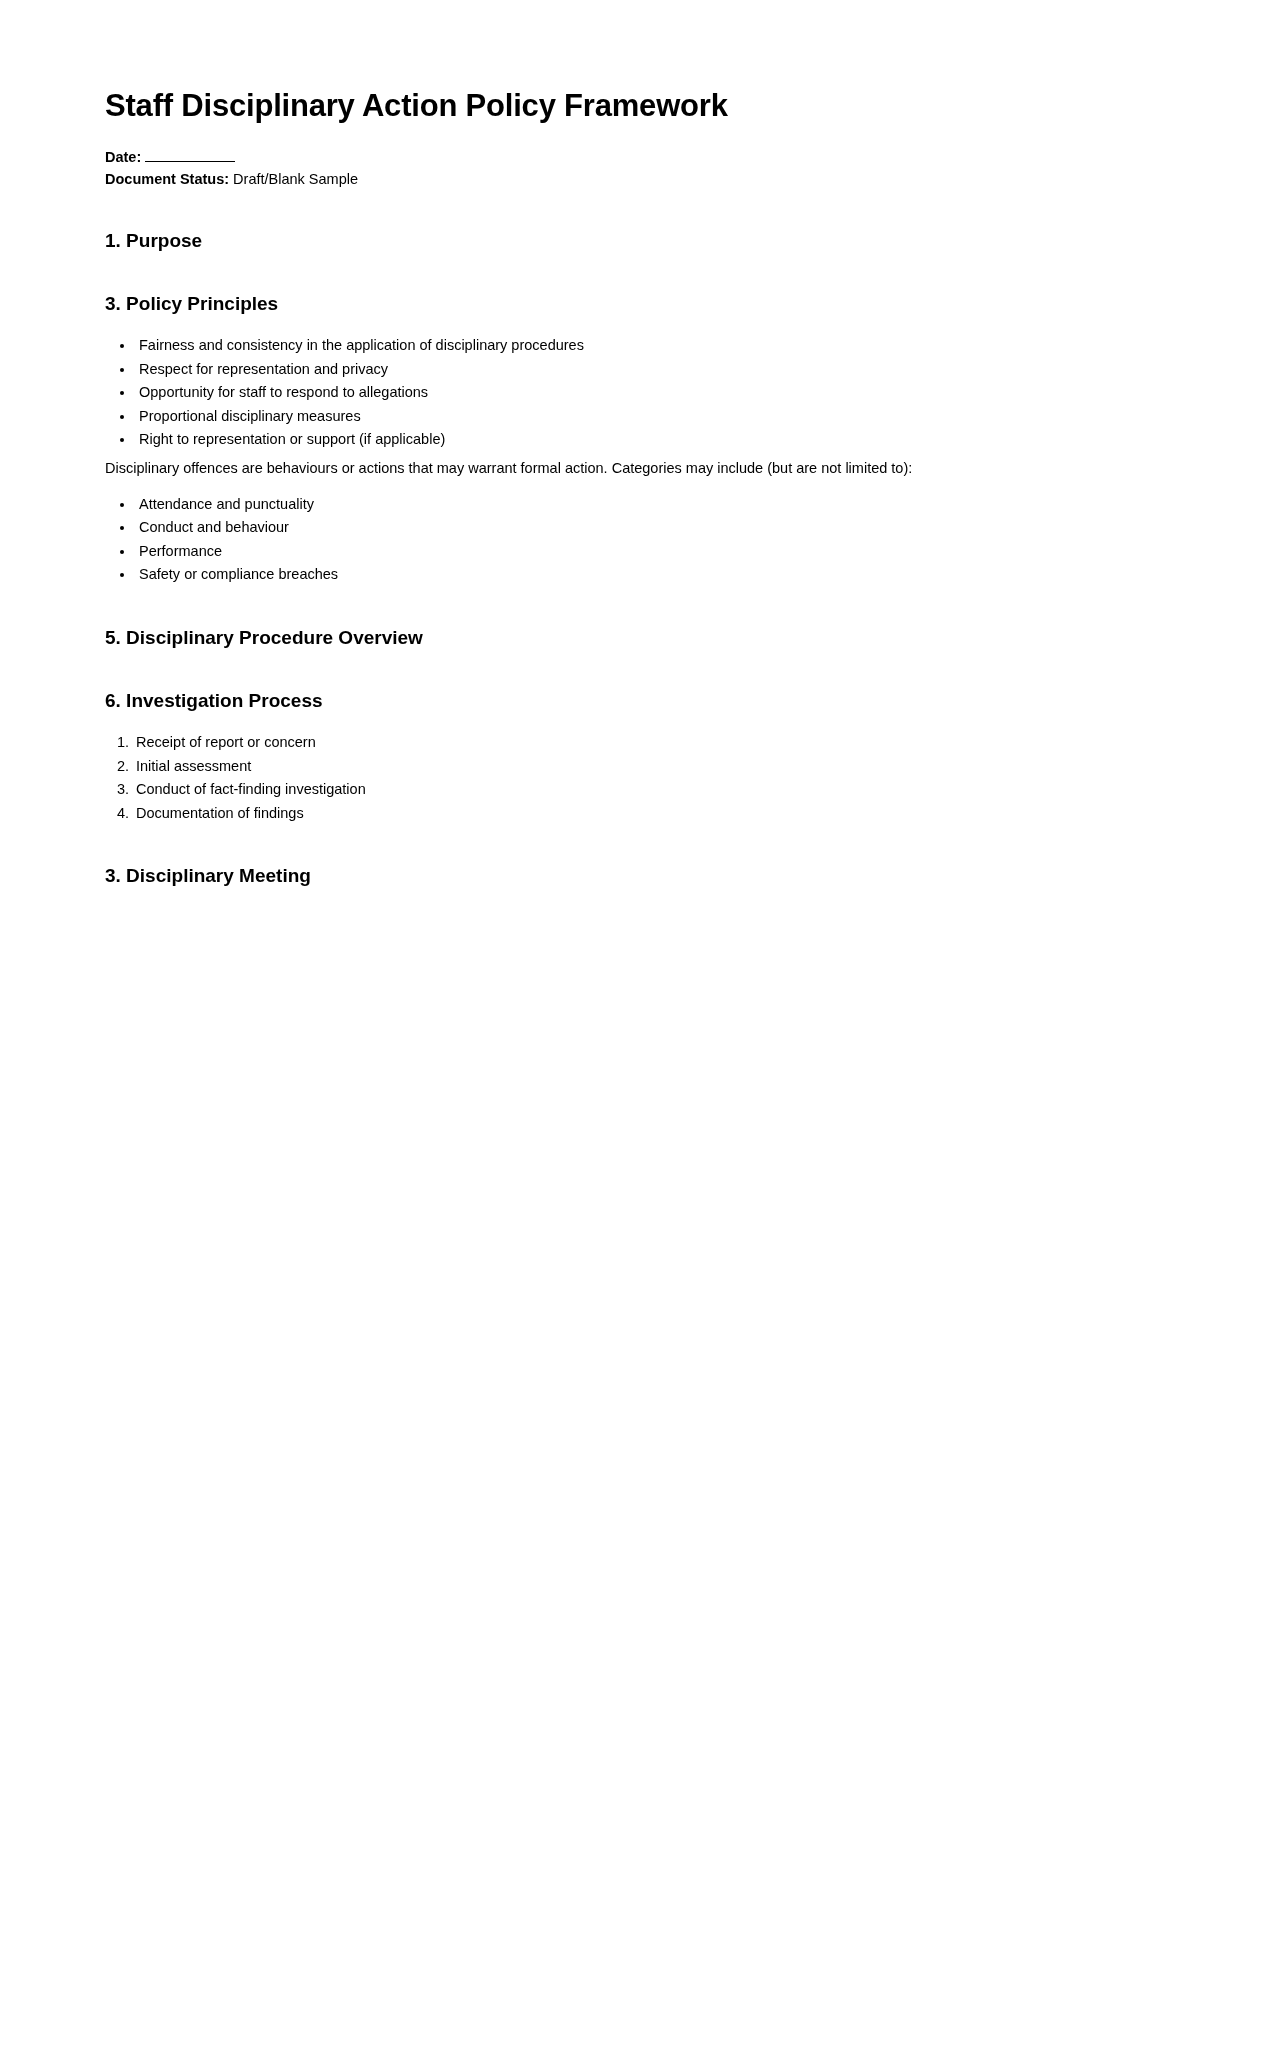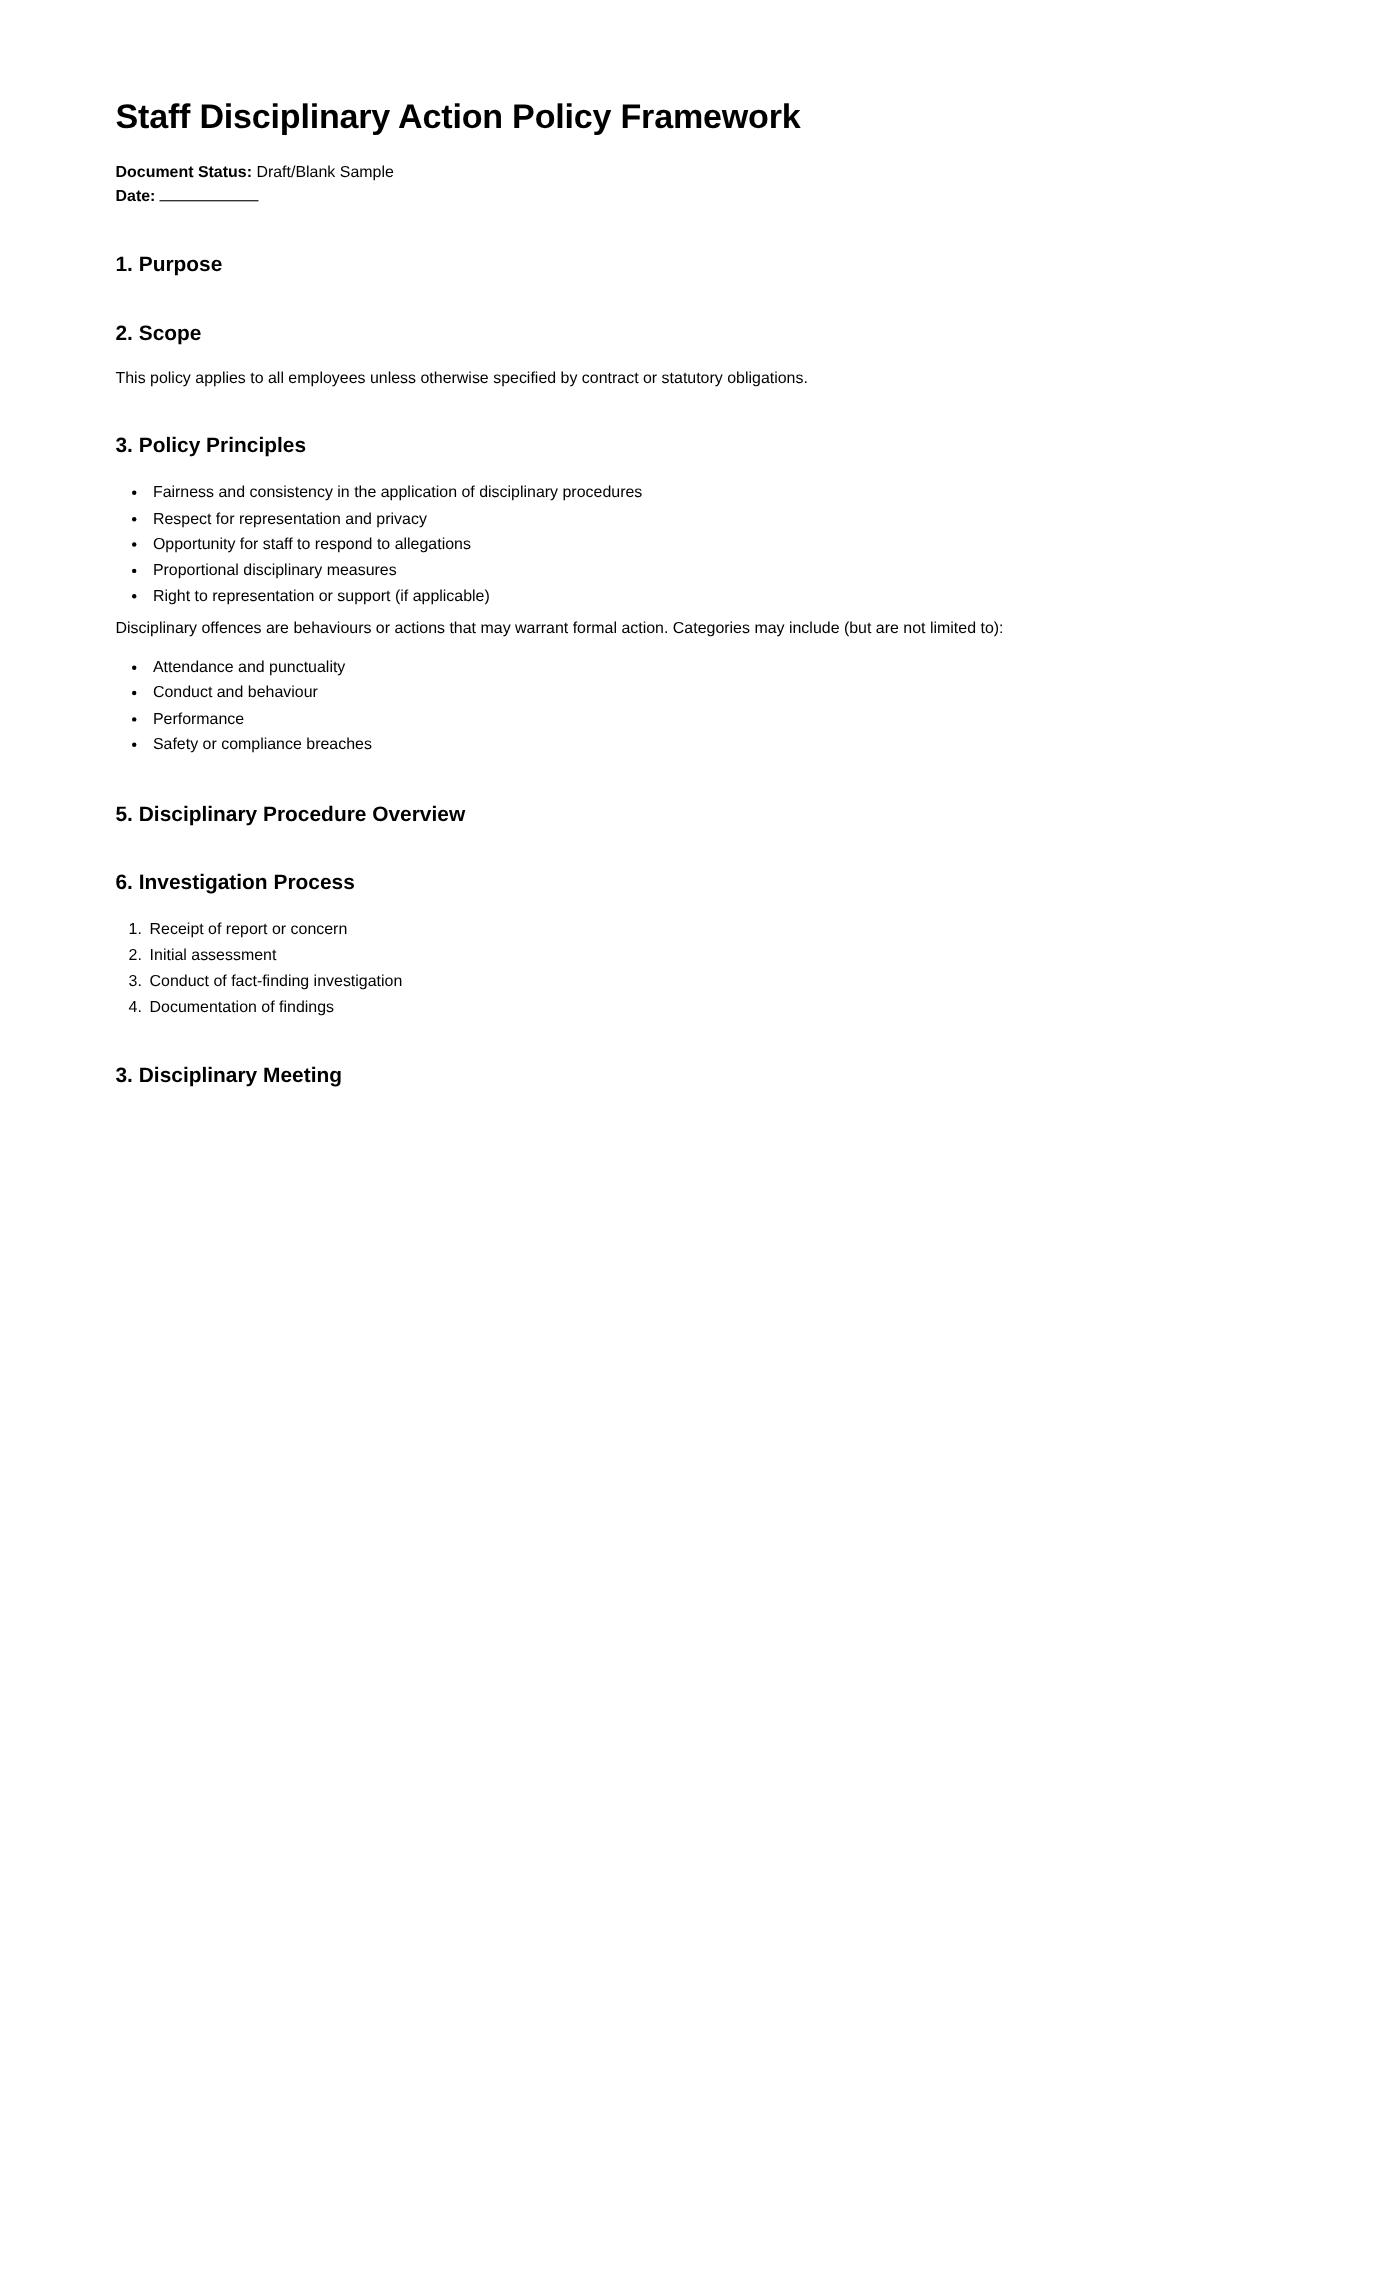--- a/index.html
+++ b/index.html
@@ -88,35 +88,31 @@
 </style>
 </head>
 <body>
 
 <div class="page">
 
   <h1 class="doc-title">Staff Disciplinary Action Policy Framework</h1>
 
   <div class="meta-block">
     <p class="meta-line">
+      <span class="meta-label">Date:</span><span class="blank-rule"></span>
+    </p>
+    <p class="meta-line">
       <span class="meta-label">Document Status:</span>
       <span class="meta-value">Draft/Blank Sample</span>
-    </p>
-    <p class="meta-line">
-      <span class="meta-label">Date:</span><span class="blank-rule"></span>
     </p>
   </div>
 
   <div id="sections-container">
       <section class="doc-section">
         <h2 class="section-heading">1. Purpose</h2>
-      </section>
-      <section class="doc-section">
-        <h2 class="section-heading">2. Scope</h2>
-        <p class="body-text">This policy applies to all employees unless otherwise specified by contract or statutory obligations.</p>
       </section>
       <section class="doc-section">
         <h2 class="section-heading">3. Policy Principles</h2>
         <ul class="bullet-list">
           <li>Fairness and consistency in the application of disciplinary procedures</li>
           <li>Respect for representation and privacy</li>
           <li>Opportunity for staff to respond to allegations</li>
           <li>Proportional disciplinary measures</li>
           <li>Right to representation or support (if applicable)</li>
         </ul>

